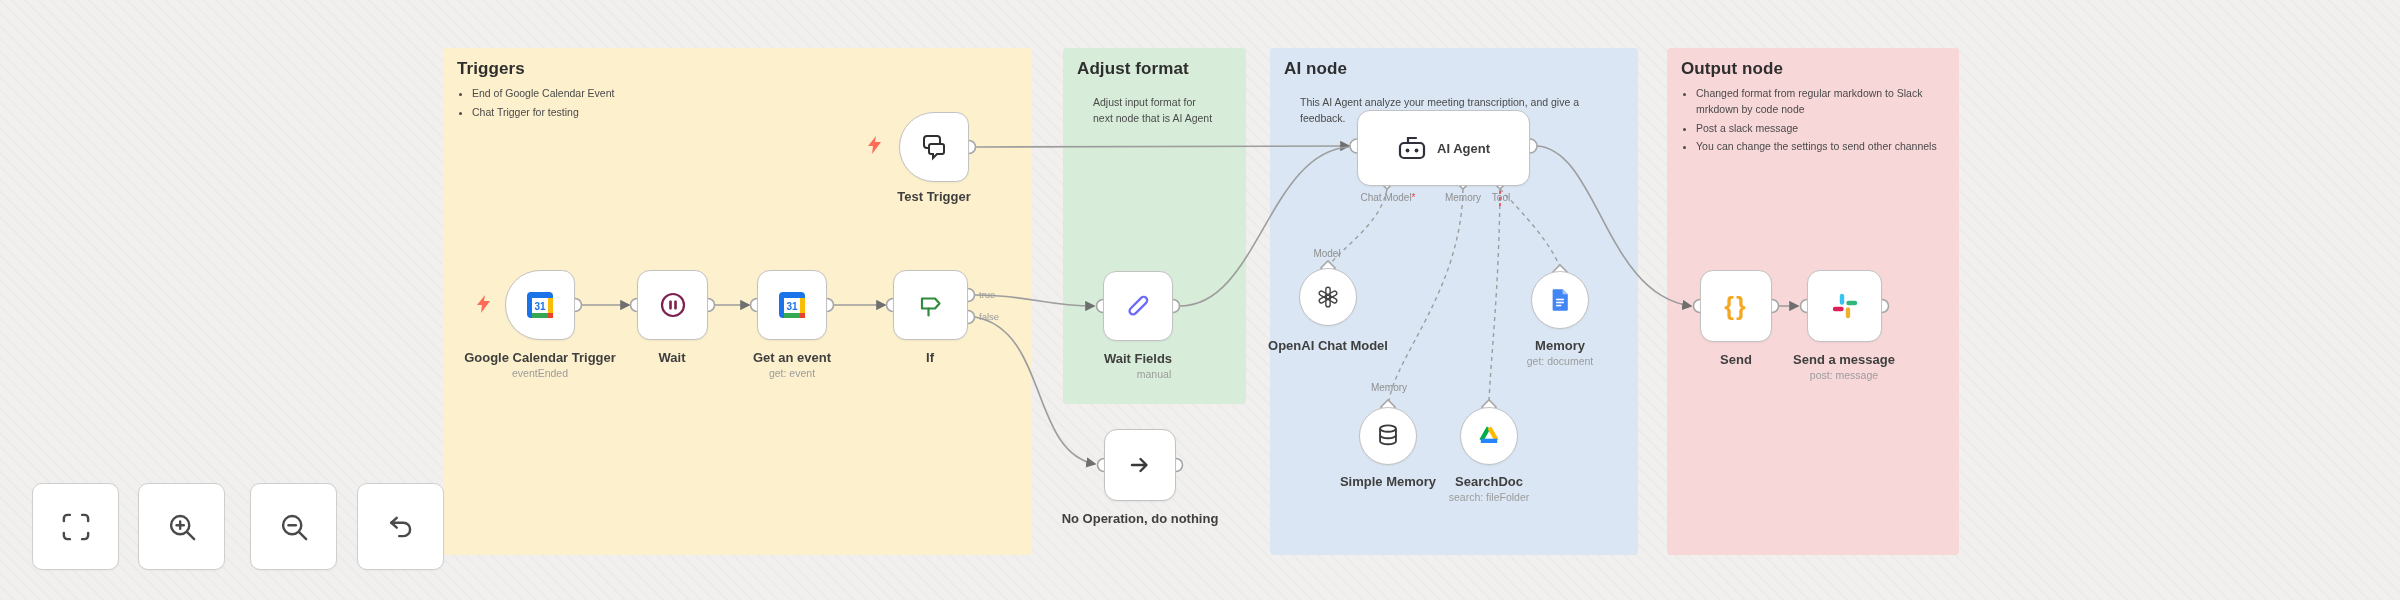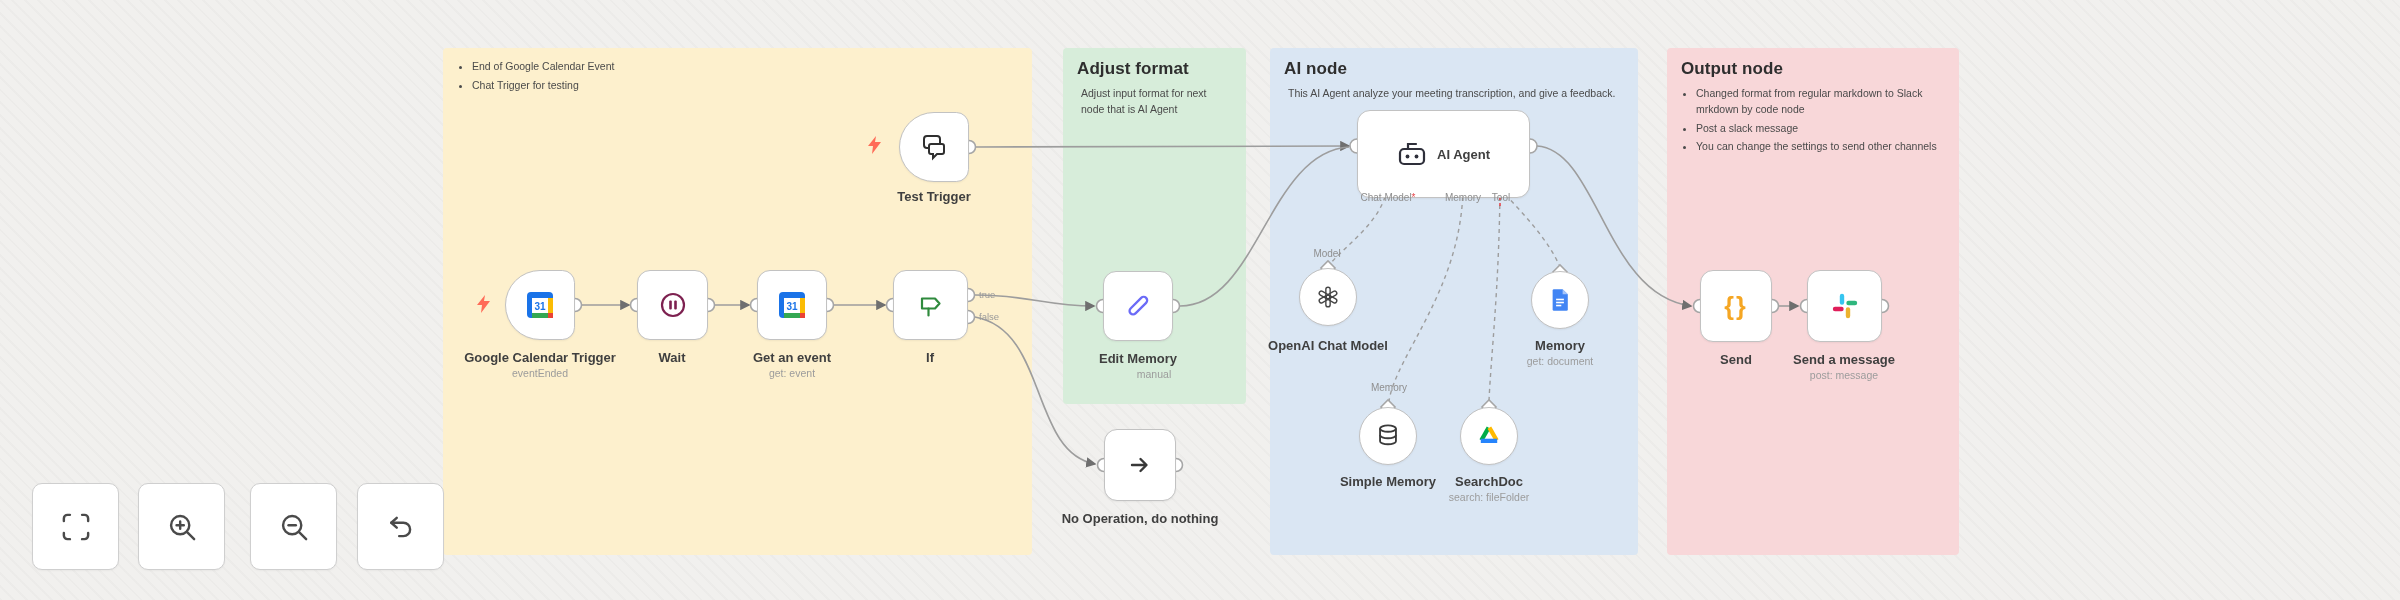--- a/index.html
+++ b/index.html
@@ -4,21 +4,21 @@
 <style>
   html,body{margin:0;padding:0;background:#e9e8e6;}
   #canvas{
     position:relative;width:2400px;height:600px;overflow:hidden;
     font-family:"Liberation Sans",sans-serif;
     background-color:#f1f0ee;
     background-image:repeating-linear-gradient(45deg,rgba(0,0,0,0.02) 0 2px,transparent 2px 9px);
   }
   .panel{position:absolute;border-radius:4px;padding:11px 14px;box-sizing:border-box;z-index:1;}
   .panel-title{margin:0 0 7px 0;font-size:17px;font-weight:700;color:#2e2e2e;letter-spacing:.1px;}
-  .panel-body{margin:4px;font-size:10.5px;color:#4a4a4a;line-height:1.5;}
+  .panel-body{margin:16px;font-size:10.5px;color:#4a4a4a;line-height:1.5;}
   .panel ul{margin:0;padding-left:15px;}
   .panel li{margin:0 0 3px 0;}
   .p-yellow{background:#fdf0cd;}
   .p-green{background:#d7edda;}
   .p-blue{background:#dae6f3;}
   .p-pink{background:#f8d7d9;}
   svg.wires{position:absolute;left:0;top:0;z-index:2;pointer-events:none;}
   .nodebox{position:absolute;background:#fff;border:1.8px solid #c2c2c2;border-radius:13px;
     box-shadow:0 1px 2px rgba(0,0,0,.05);display:flex;align-items:center;justify-content:center;
     box-sizing:border-box;z-index:3;}
@@ -36,20 +36,21 @@
   .tbtn{position:absolute;width:85px;height:85px;background:#fff;border:1.5px solid #cfcfcf;
     border-radius:10px;display:flex;align-items:center;justify-content:center;z-index:5;cursor:pointer;
     box-shadow:0 1px 2px rgba(0,0,0,.04);}
 </style>
 </head>
 <body>
 
 <div id="canvas">
 
   <div class="panel p-yellow" style="left:443px;top:48px;width:589px;height:507px;">
+    <h3 class="panel-title">Triggers</h3>
     <ul class="panel-body">
       <li>End of Google Calendar Event</li>
       <li>Chat Trigger for testing</li>
     </ul>
   </div>
 
   <div class="panel p-green" style="left:1063px;top:48px;width:183px;height:356px;">
     <h3 class="panel-title">Adjust format</h3>
     <p class="panel-body">Adjust input format for next node that is AI Agent</p>
   </div>
@@ -182,31 +183,31 @@
   </div>
   <div class="nlabel" style="left:930px;top:350px;">If</div>
   <div class="branchlabel" style="left:979px;top:289px;">true</div>
   <div class="branchlabel" style="left:979px;top:311px;">false</div>
 
   <div class="nodebox" style="left:1103px;top:271px;width:70px;height:70px;">
     <svg width="30" height="30" viewBox="0 0 30 30">
       <rect x="11.5" y="3.5" width="7" height="22" rx="3.5" transform="rotate(45 15 15)" fill="none" stroke="#6b6bf7" stroke-width="2.3"></rect>
     </svg>
   </div>
-  <div class="nlabel" style="left:1138px;top:351px;">Edit Memory</div>
+  <div class="nlabel" style="left:1138px;top:351px;">Wait Fields</div>
   <div class="nsub" style="left:1138px;top:368px;padding-left:32px;">manual</div>
 
   <div class="nodebox" style="left:1104px;top:429px;width:72px;height:72px;">
     <svg width="30" height="30" viewBox="0 0 30 30">
       <path d="M7,15 H21 M15.5,9 L21.5,15 l-6,6" fill="none" stroke="#383838" stroke-width="2.4" stroke-linecap="round" stroke-linejoin="round"></path>
     </svg>
   </div>
   <div class="nlabel" style="left:1140px;top:511px;">No Operation, do nothing</div>
 
-  <div class="nodebox" style="left:1357px;top:110px;width:173px;height:88px;gap:10px;">
+  <div class="nodebox" style="left:1357px;top:110px;width:173px;height:76px;gap:10px;">
     <svg width="30" height="28" viewBox="0 0 30 28">
       <rect x="3" y="9" width="24" height="15" rx="4" fill="none" stroke="#2e2f3a" stroke-width="2.2"></rect>
       <path d="M11,9 V4 H19" fill="none" stroke="#2e2f3a" stroke-width="2.2" stroke-linecap="round"></path>
       <circle cx="10.5" cy="16.5" r="1.9" fill="#2e2f3a"></circle>
       <circle cx="19.5" cy="16.5" r="1.9" fill="#2e2f3a"></circle>
     </svg>
     <span class="nlabel" style="position:static;transform:none;">AI Agent</span>
   </div>
   <div class="plabel" style="left:1388px;top:192px;"><span>Chat Model</span><span class="req">*</span></div>
   <div class="plabel" style="left:1463px;top:192px;">Memory</div>

